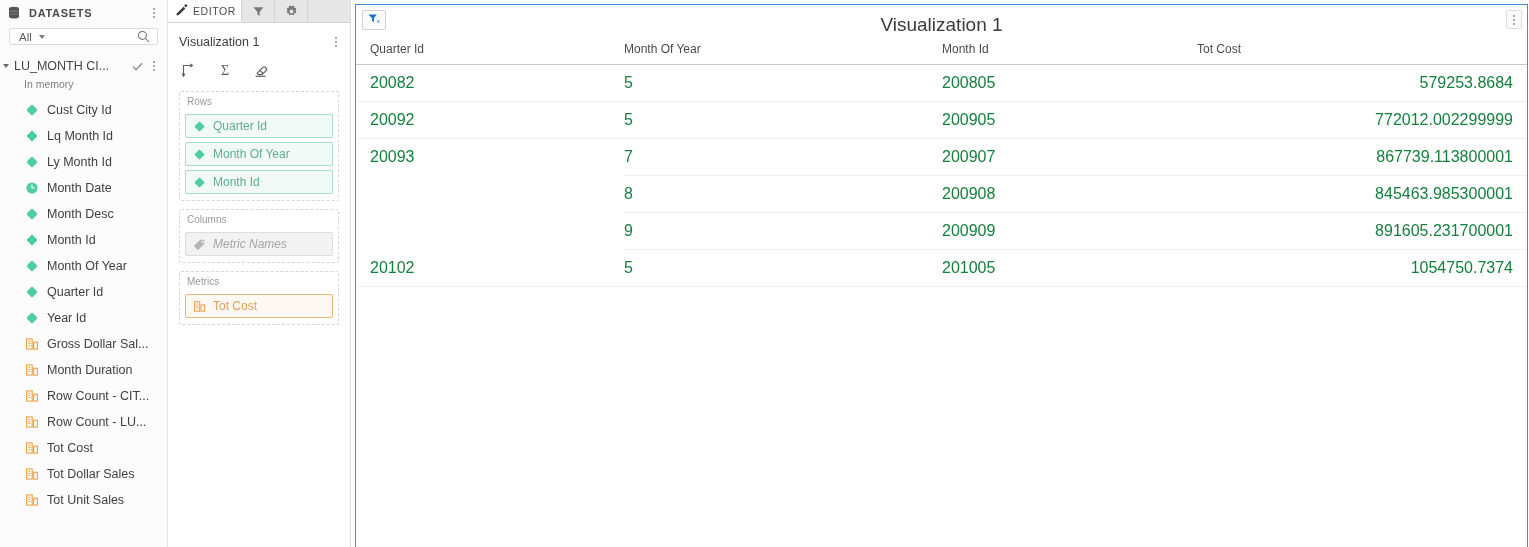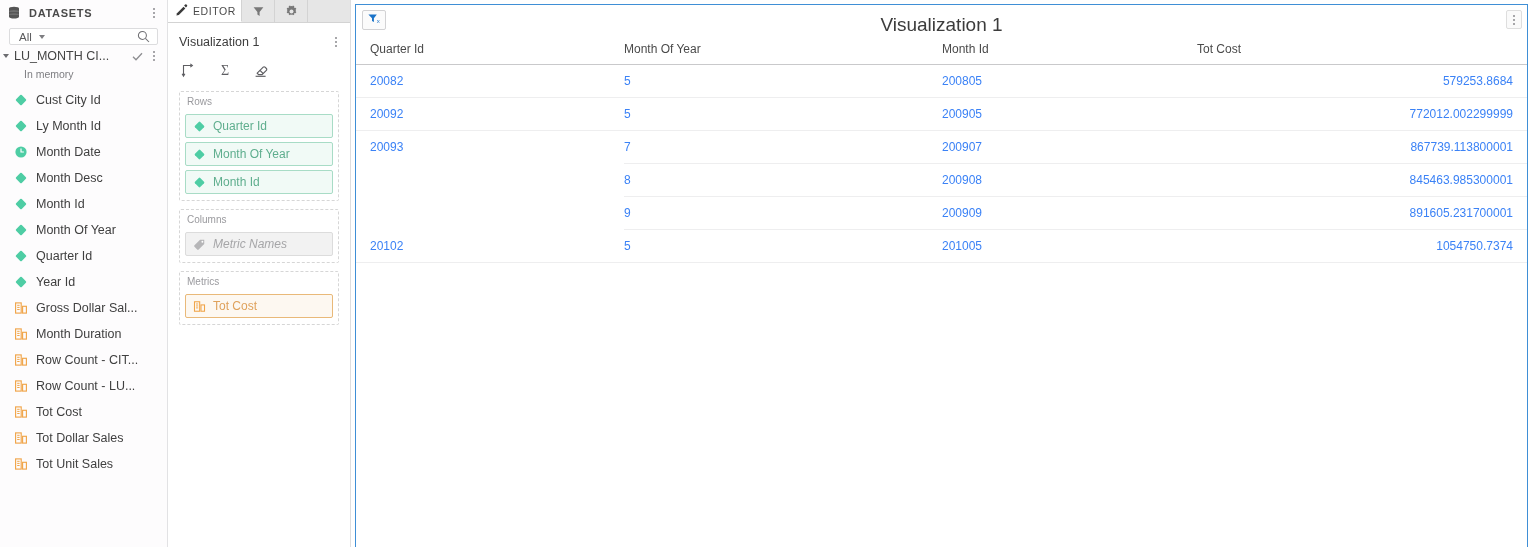--- a/index.html
+++ b/index.html
@@ -41,36 +41,36 @@
   .ds-search-label{font-size:11.5px;color:#5a5a5c;}
   .chev{
     width:0;height:0;border-left:3.5px solid transparent;border-right:3.5px solid transparent;
     border-top:4px solid #7d7d81;margin-left:7px;flex:none;
   }
   .ds-search-spacer{flex:1;}
   .search-icon{width:13px;height:13px;flex:none;}
 
   .ds-item{
     height:22px;display:flex;align-items:center;padding:0 6px 0 4px;
-    box-sizing:border-box;flex:none;
+    box-sizing:border-box;margin-top:10px;flex:none;
   }
   .tri{
     width:0;height:0;border-left:4.5px solid #6c6c70;
     border-top:3.5px solid transparent;border-bottom:3.5px solid transparent;
     margin-right:6px;flex:none;transform:rotate(90deg);
   }
   .ds-name{font-size:12.5px;color:#444;flex:1;white-space:nowrap;overflow:hidden;}
   .check-icon{width:13px;height:13px;flex:none;margin-right:3px;}
   .ds-sub{
     font-size:10.5px;color:#7e7e82;padding-left:24px;margin-top:1px;flex:none;
   }
 
   .field-list{margin-top:7px;flex:1;overflow:hidden;}
   .field{
-    height:26px;display:flex;align-items:center;padding-left:14px;box-sizing:border-box;
+    height:26px;display:flex;align-items:center;padding-left:25px;box-sizing:border-box;
   }
   .f-icon{width:14px;height:14px;flex:none;margin-right:8px;}
   .f-label{
     font-size:12.5px;color:#404040;white-space:nowrap;overflow:hidden;
     text-overflow:clip;
   }
 
   
   .editor-panel{
     width:183px;height:547px;box-sizing:border-box;
@@ -139,21 +139,21 @@
   }
   .viz-kebab i{width:2px;height:2px;background:#8a8a8e;border-radius:50%;display:block;}
 
   table.grid{width:100%;border-collapse:collapse;table-layout:fixed;}
   table.grid th{
     font-weight:normal;font-size:12px;color:#4a4a4a;
     padding:5px 0 8px 0;text-align:left;
     border-bottom:1px solid #c9c9cb;
   }
   table.grid td{
-    font-size:12px;color:#3b82f6;padding:9px 0 9px 0;vertical-align:top;
+    font-size:16px;color:#15803d;padding:9px 0 9px 0;vertical-align:top;
     border-bottom:1px solid #eeeeef;
   }
   .c-quarter{width:268px;padding-left:14px !important;}
   .c-moy{width:318px;padding-left:0 !important;}
   .c-monthid{width:auto;}
   .c-cost{width:330px;text-align:right;padding-right:14px !important;}
   td.c-quarter{padding-left:14px !important;}
   td.c-moy{padding-left:0 !important;}
   td.span-cell{border-bottom:1px solid #eeeeef;}
   td.no-border{border-bottom:none !important;}
@@ -215,20 +215,26 @@
     </div>
     <div class="ds-sub">In memory</div>
 
     <div class="field-list">
 
     <div class="field">
           <span class="f-icon"><svg viewBox="0 0 14 14" width="14" height="14">
               <rect x="3.0" y="3.0" width="8" height="8" rx="1.1" transform="rotate(45 7 7)" fill="#4ecda4"></rect>
             </svg></span>
           <span class="f-label">Cust City Id</span>
+        </div>
+        <div class="field">
+          <span class="f-icon"><svg viewBox="0 0 14 14" width="14" height="14">
+              <rect x="3.0" y="3.0" width="8" height="8" rx="1.1" transform="rotate(45 7 7)" fill="#4ecda4"></rect>
+            </svg></span>
+          <span class="f-label">Lq Month Id</span>
         </div>
         <div class="field">
           <span class="f-icon"><svg viewBox="0 0 14 14" width="14" height="14">
               <rect x="3.0" y="3.0" width="8" height="8" rx="1.1" transform="rotate(45 7 7)" fill="#4ecda4"></rect>
             </svg></span>
           <span class="f-label">Ly Month Id</span>
         </div>
         <div class="field">
           <span class="f-icon"><svg viewBox="0 0 14 14" width="14" height="14">
               <circle cx="7" cy="7" r="5.6" fill="#4ecda4"></circle>

